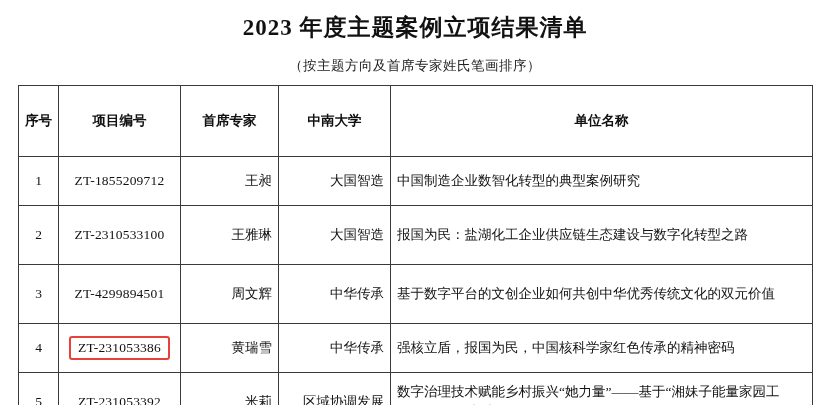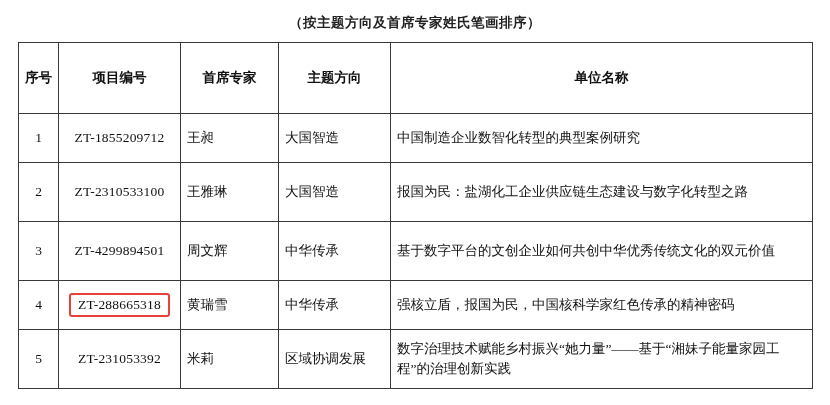--- a/index.html
+++ b/index.html
@@ -28,21 +28,20 @@
     letter-spacing: 1px;
     margin-top: 12px;
     color: #111111;
   }
   .doc-subtitle {
     text-align: center;
     font-size: 13.5px;
     margin-top: 14px;
     color: #222222;
     letter-spacing: 0.5px;
-    font-weight: bold;
   }
   .unit-line {
     font-size: 15px;
     font-weight: bold;
     margin-top: 18px;
     margin-left: 4px;
     color: #111111;
     letter-spacing: 0.5px;
   }
   table.result-table {
@@ -66,56 +65,57 @@
     padding: 20px 4px;
   }
   .col-no      { width: 40px; }
   .col-code    { width: 122px; }
   .col-expert  { width: 98px; }
   .col-theme   { width: 112px; }
   .col-topic   { width: 422px; }
 
   td.c-no      { text-align: center; }
   td.c-code    { text-align: center; font-family: "Liberation Serif", serif; letter-spacing: 0.2px; }
-  td.c-expert  { text-align: left; }
-  td.c-theme   { text-align: left; }
+  td.c-expert  { text-align: right; }
+  td.c-theme   { text-align: right; }
   td.c-topic   { text-align: left; padding-left: 9px; padding-right: 9px; }
 
   tr.row-h1 td { height: 36px; }
   tr.row-h2 td { height: 46px; }
 
   .highlight-box {
     display: inline-block;
     border: 2px solid #e8413a;
     border-radius: 3px;
     padding: 2px 7px;
     line-height: 1.2;
   }
 </style>
 </head>
 <body>
 
 <div class="page">
 
+  <div class="doc-title">2023 年度主题案例立项结果清单</div>
   <div class="doc-subtitle">（按主题方向及首席专家姓氏笔画排序）</div>
 
   <table class="result-table">
     <colgroup>
       <col class="col-no">
       <col class="col-code">
       <col class="col-expert">
       <col class="col-theme">
       <col class="col-topic">
     </colgroup>
     <thead>
       <tr>
         <th>序号</th>
         <th>项目编号</th>
         <th>首席专家</th>
-        <th>主题方向</th>
+        <th>中南大学</th>
         <th>单位名称</th>
       </tr>
     </thead>
     <tbody>
       <tr class="row-h1">
         <td class="c-no">1</td>
         <td class="c-code">ZT-1855209712</td>
         <td class="c-expert">王昶</td>
         <td class="c-theme">大国智造</td>
         <td class="c-topic">中国制造企业数智化转型的典型案例研究</td>
@@ -129,21 +129,21 @@
       </tr>
       <tr class="row-h2">
         <td class="c-no">3</td>
         <td class="c-code">ZT-4299894501</td>
         <td class="c-expert">周文辉</td>
         <td class="c-theme">中华传承</td>
         <td class="c-topic">基于数字平台的文创企业如何共创中华优秀传统文化的双元价值</td>
       </tr>
       <tr class="row-h1">
         <td class="c-no">4</td>
-        <td class="c-code"><span class="highlight-box">ZT-288665318</span></td>
+        <td class="c-code"><span class="highlight-box">ZT-231053386</span></td>
         <td class="c-expert">黄瑞雪</td>
         <td class="c-theme">中华传承</td>
         <td class="c-topic">强核立盾，报国为民，中国核科学家红色传承的精神密码</td>
       </tr>
       <tr class="row-h2">
         <td class="c-no">5</td>
         <td class="c-code">ZT-231053392</td>
         <td class="c-expert">米莉</td>
         <td class="c-theme">区域协调发展</td>
         <td class="c-topic">数字治理技术赋能乡村振兴“她力量”——基于“湘妹子能量家园工程”的治理创新实践</td>

